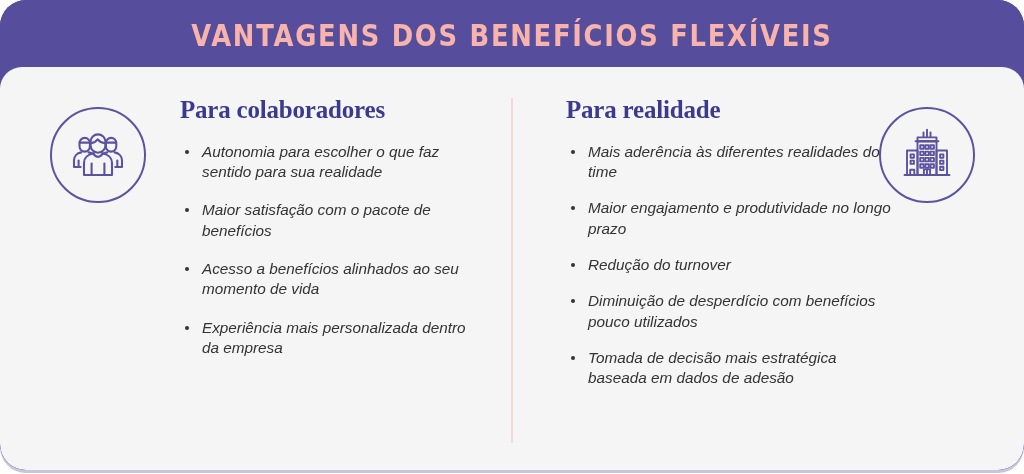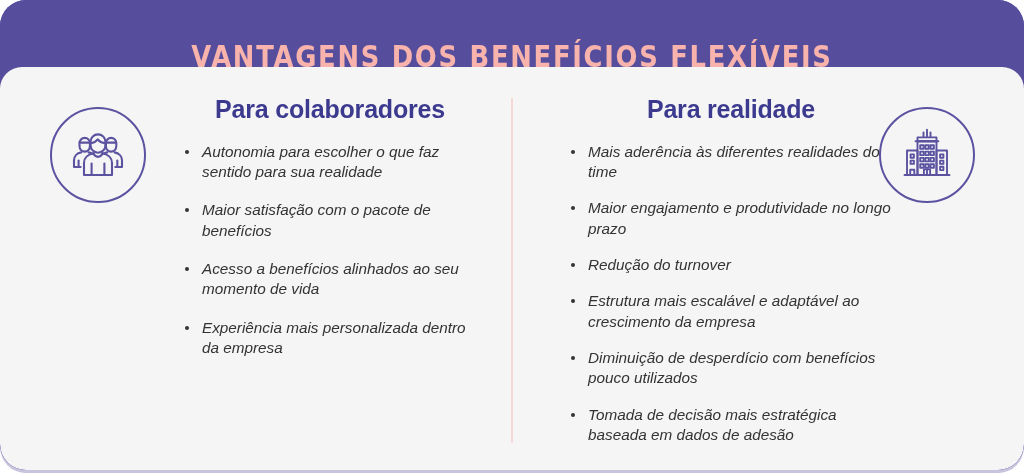--- a/index.html
+++ b/index.html
@@ -36,21 +36,21 @@
 
   
   .header-band {
     position: absolute;
     left: 0;
     top: 0;
     width: 1024px;
     height: 72px;
     background: #564E9C;
     display: flex;
-    align-items: flex-end;
+    align-items: center;
     justify-content: center;
   }
   .header-title {
     font-family: "DejaVu Sans", sans-serif;
     font-weight: bold;
     font-size: 30px;
     letter-spacing: 2.0px;
     color: #F7B3AC;
     text-transform: uppercase;
     transform: scaleX(0.86);
@@ -101,29 +101,28 @@
 
   
   .column {
     position: absolute;
     top: 96px;
   }
   .column.left  { left: 180px; width: 300px; }
   .column.right { left: 566px; width: 330px; }
 
   .col-heading {
-    font-family: Liberation Sans, sans-serif;
+    font-family: Liberation Serif, serif;
     font-weight: bold;
     font-size: 25px;
     color: #3C3A8E;
     letter-spacing: -0.2px;
     margin: 0 0 18px 0;
     line-height: 1.1;
     white-space: nowrap;
-    text-align: center;
   }
 
   .bullet-list {
     list-style: none;
     margin: 0;
     padding: 0;
   }
   .bullet-item {
     position: relative;
     padding-left: 22px;
@@ -238,20 +237,19 @@
         <li class="bullet-item">Experiência mais personalizada dentro da empresa</li>
       </ul>
     </div>
 
     <div class="column right">
       <h2 class="col-heading">Para realidade</h2>
       <ul class="bullet-list">
         <li class="bullet-item">Mais aderência às diferentes realidades do time</li>
         <li class="bullet-item">Maior engajamento e produtividade no longo prazo</li>
         <li class="bullet-item">Redução do turnover</li>
-        <li class="bullet-item">Estrutura mais escalável e adaptável ao crescimento da empresa</li>
         <li class="bullet-item">Diminuição de desperdício com benefícios pouco utilizados</li>
         <li class="bullet-item">Tomada de decisão mais estratégica baseada em dados de adesão</li>
       </ul>
     </div>
 
   </div>
 </div>
 
 </body></html>

